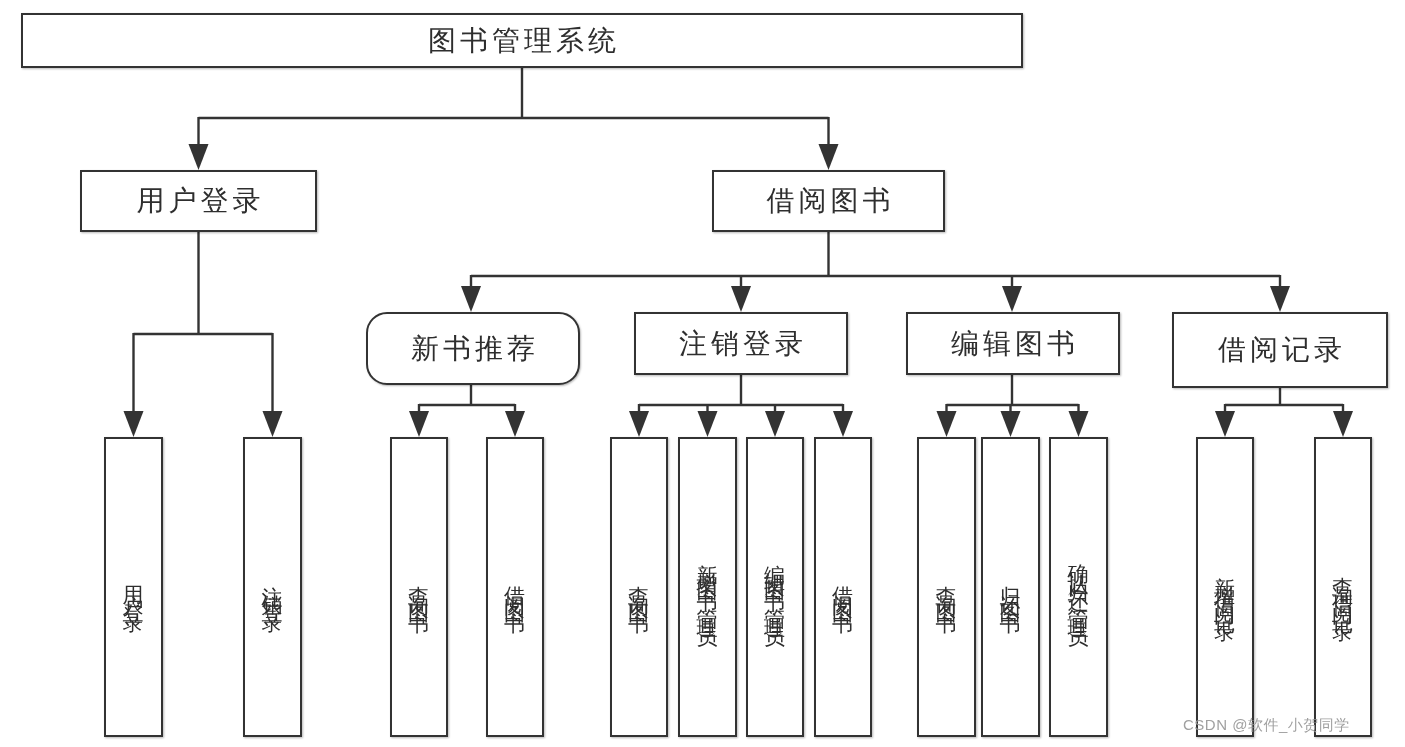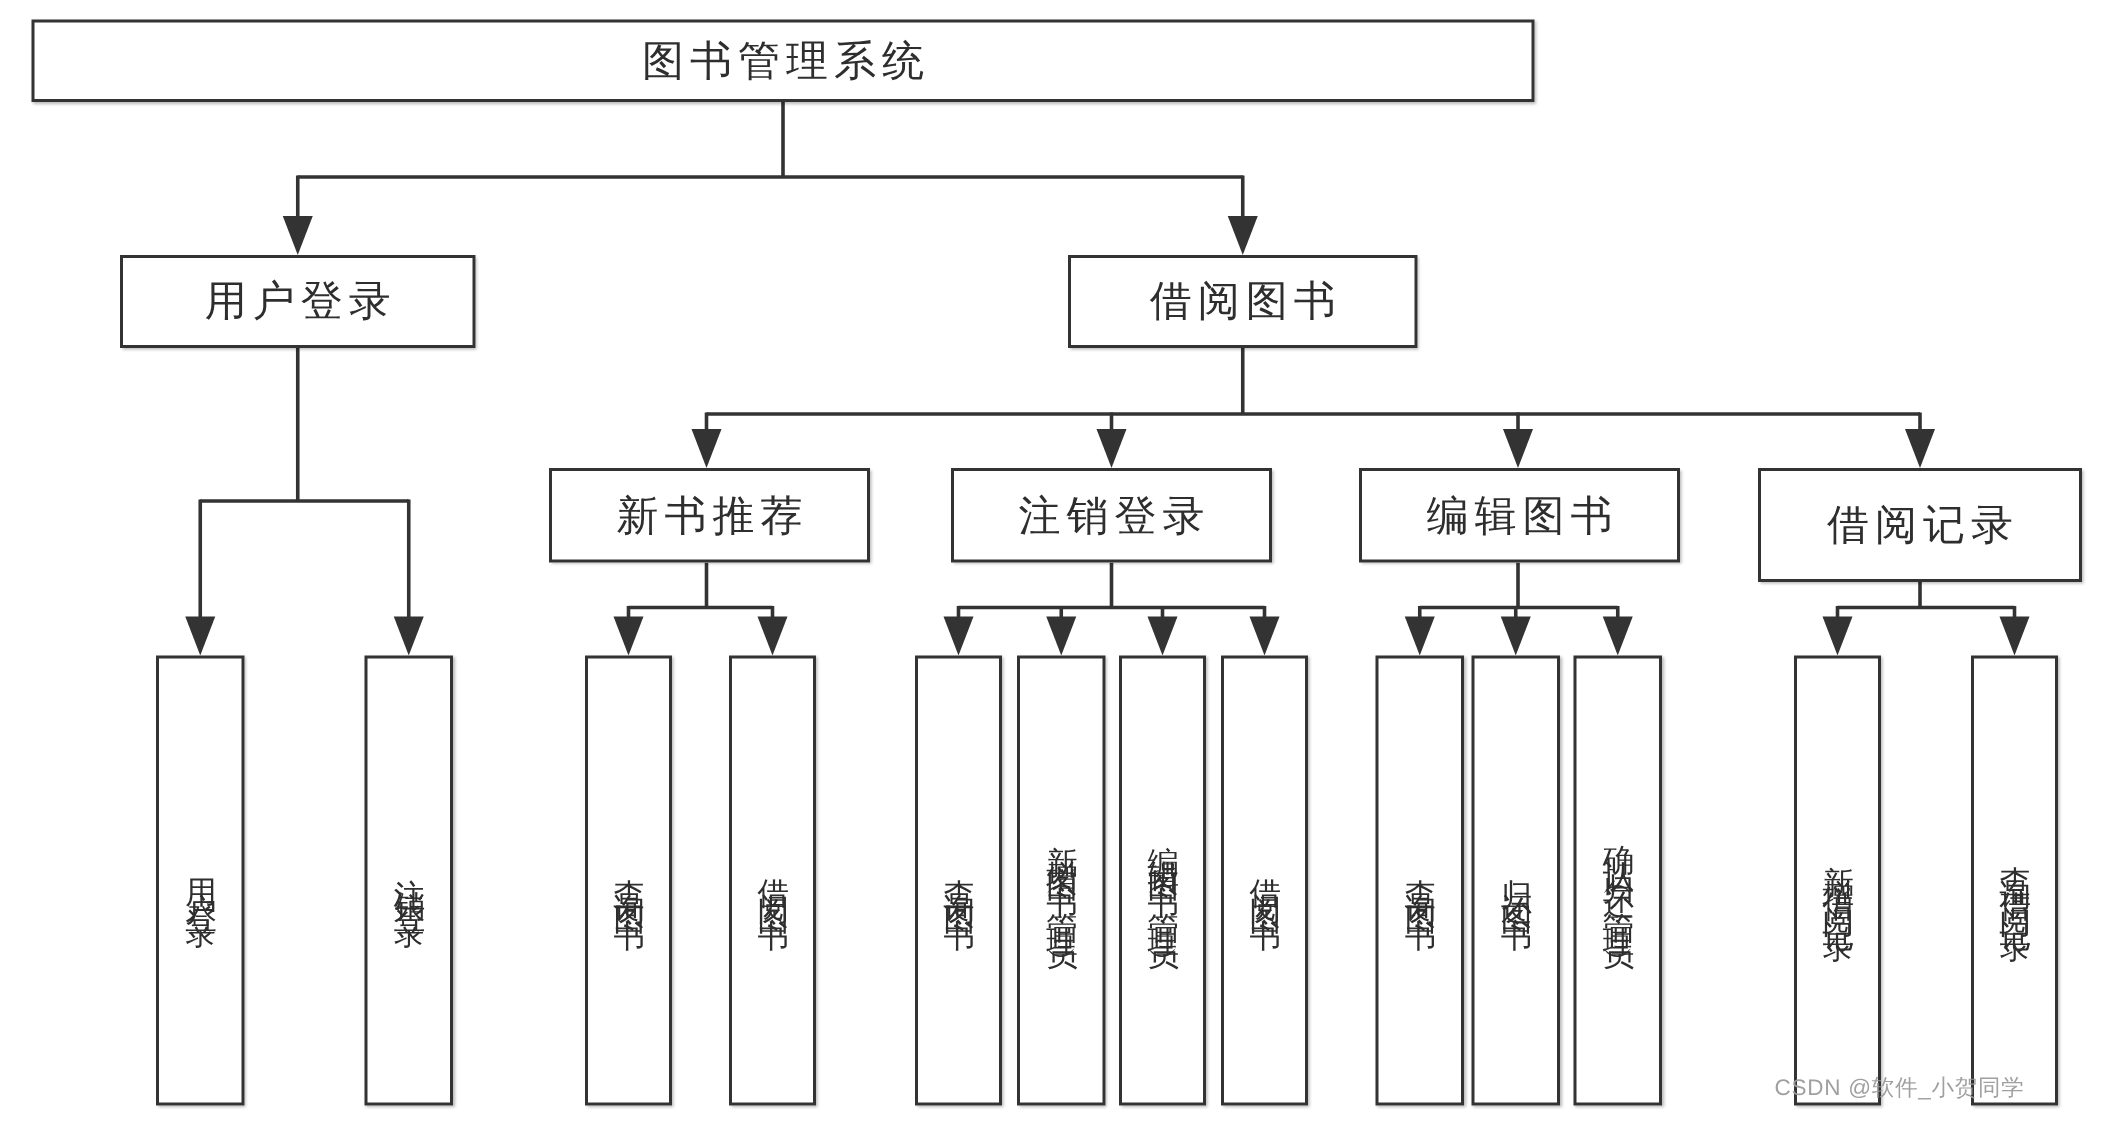--- a/index.html
+++ b/index.html
@@ -137,21 +137,21 @@
     <span>图书管理系统</span>
   </div>
 
   <div class="box hlabel" style="left:80px; top:170px; width:237px; height:62px;">
     <span>用户登录</span>
   </div>
   <div class="box hlabel" style="left:712px; top:170px; width:233px; height:62px;">
     <span>借阅图书</span>
   </div>
 
-  <div class="box hlabel" style="left:366px; top:312px; width:214px; height:63px;">
+  <div class="box hlabel" style="left:366px; top:312px; width:214px; height:73px;border-radius:21px;">
     <span>新书推荐</span>
   </div>
   <div class="box hlabel" style="left:634px; top:312px; width:214px; height:63px;">
     <span>注销登录</span>
   </div>
   <div class="box hlabel" style="left:906px; top:312px; width:214px; height:63px;">
     <span>编辑图书</span>
   </div>
   <div class="box hlabel" style="left:1172px; top:312px; width:216px; height:76px;">
     <span>借阅记录</span>

